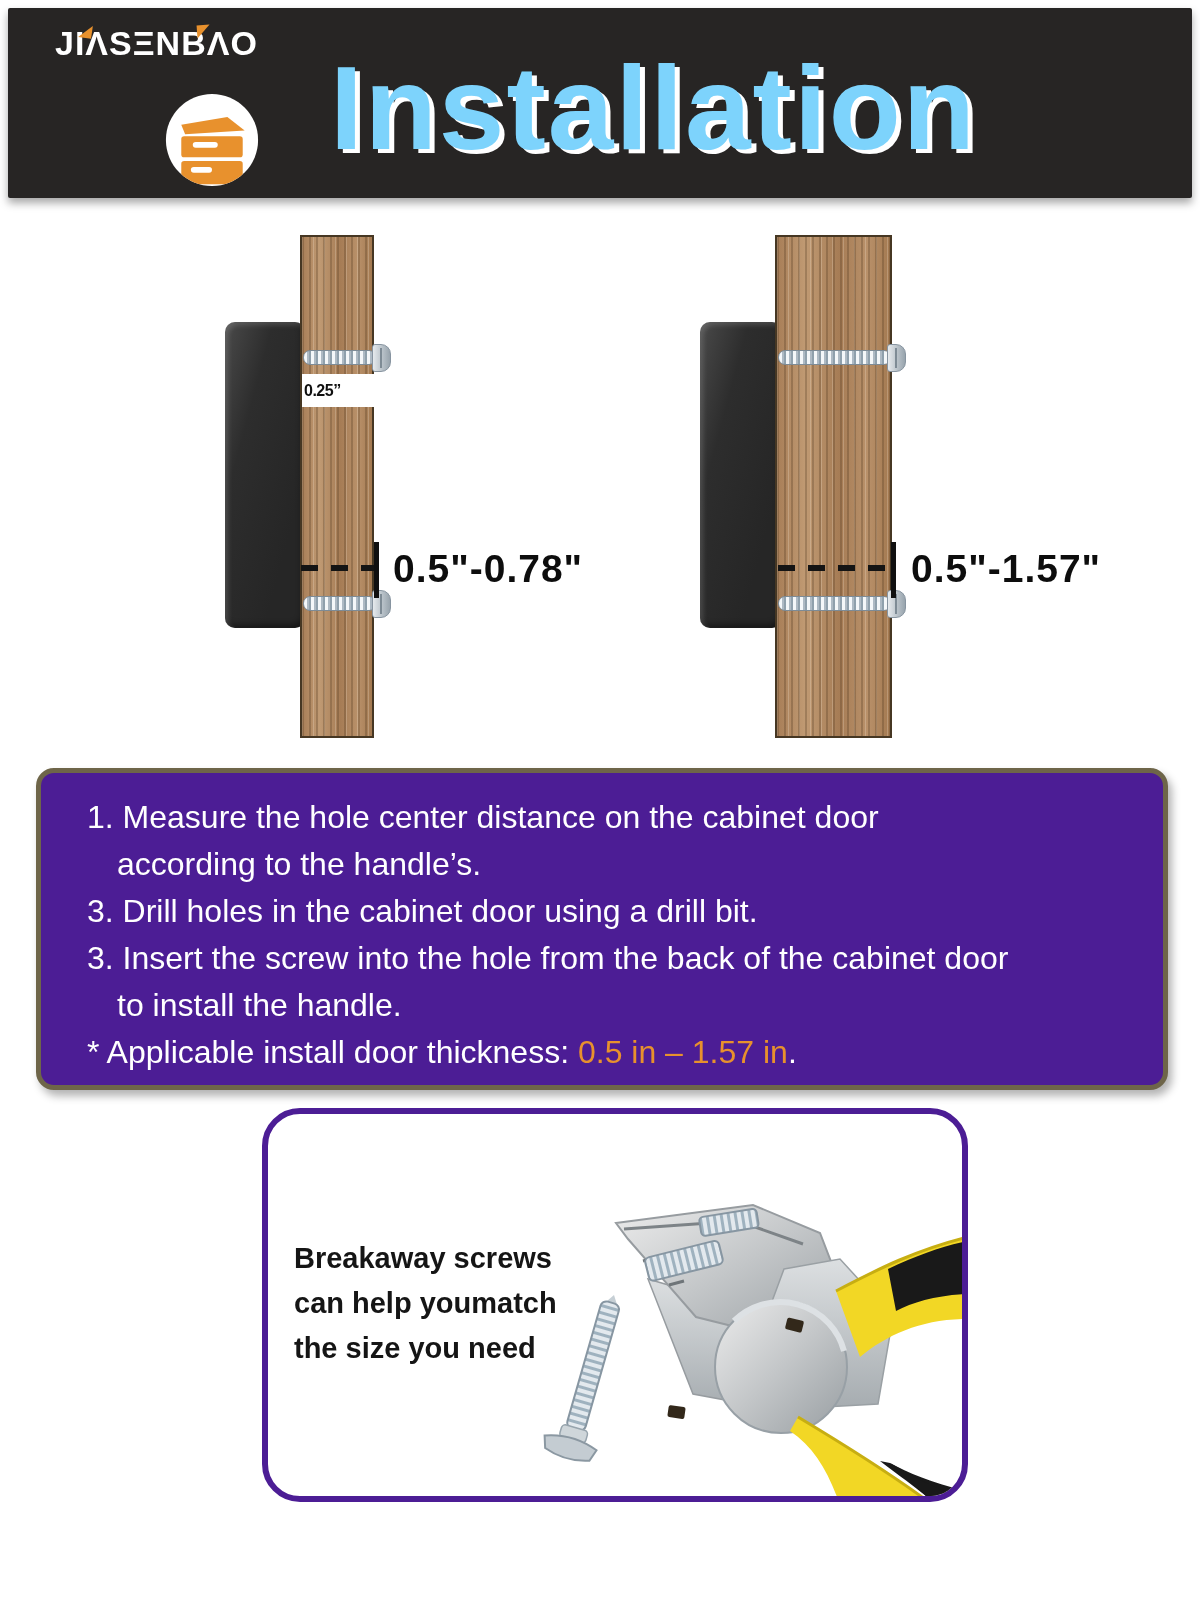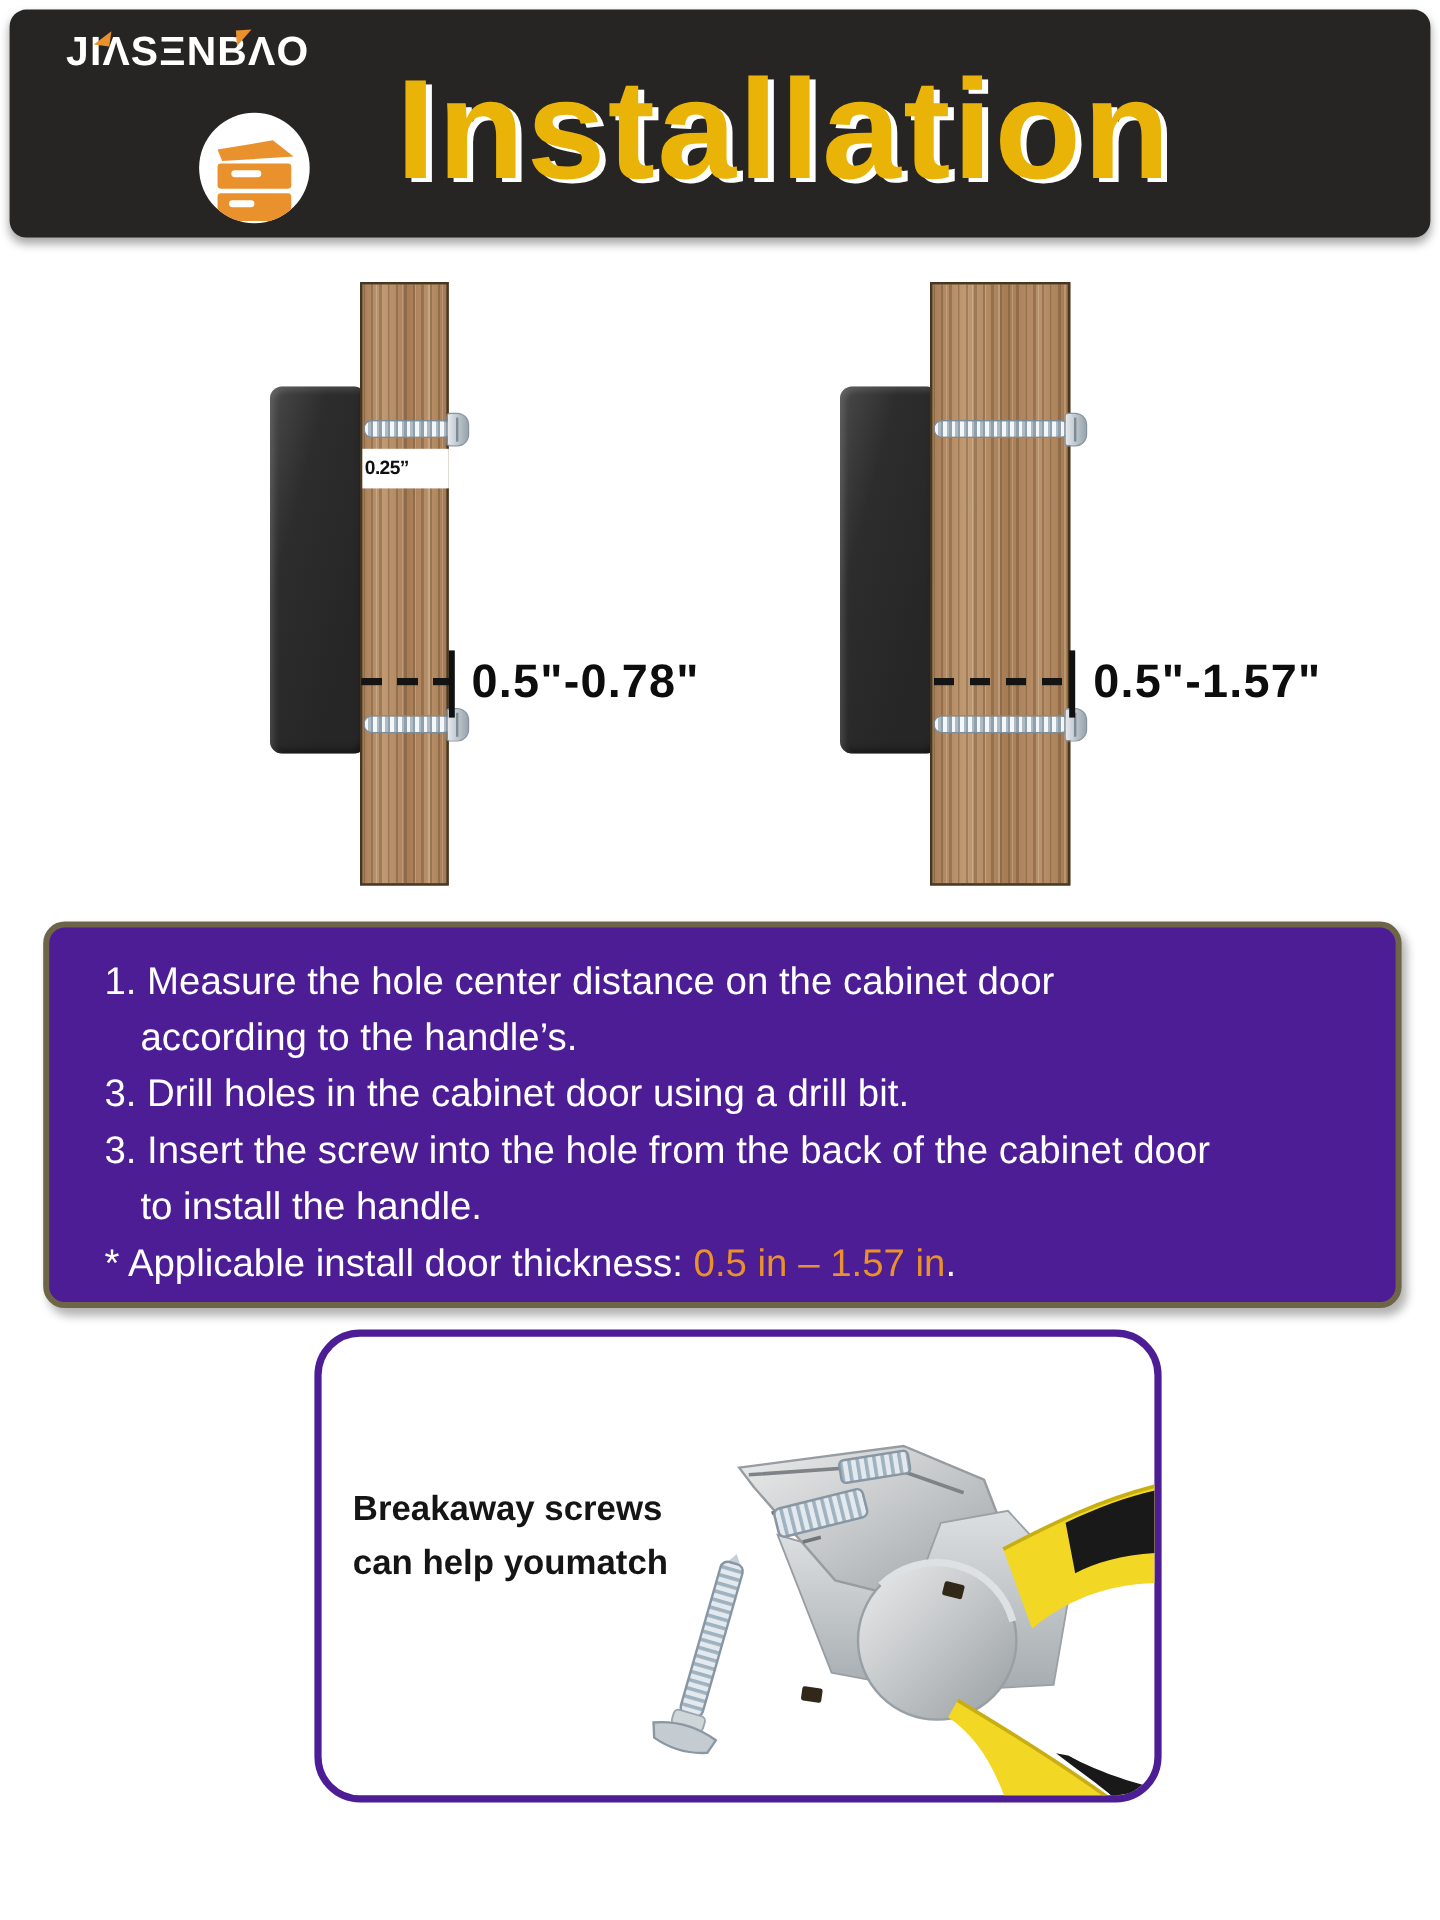--- a/index.html
+++ b/index.html
@@ -1,29 +1,29 @@
 <!DOCTYPE html>
 <html><head>
 <meta charset="utf-8">
 <style>
   html,body{margin:0;padding:0;background:#fff;}
   .page{position:relative;width:1200px;height:1600px;background:#fff;overflow:hidden;
         font-family:"Liberation Sans",sans-serif;}
 
   
   .hdr{position:absolute;left:8px;top:8px;width:1184px;height:190px;background:#272524;
-       border-radius:14px;box-shadow:0 5px 8px rgba(0,0,0,.35);}
+       border-radius:2px;box-shadow:0 5px 8px rgba(0,0,0,.35);}
   .logo{position:absolute;left:47px;top:16px;color:#fff;font-weight:bold;font-size:34px;
         letter-spacing:1px;}
   .tri{position:absolute;width:0;height:0;border-style:solid;}
   .tri.t1{left:24px;top:1px;border-width:0 0 13px 13px;border-color:transparent transparent #E8912D transparent;transform:rotate(8deg);}
   .tri.t2{left:142px;top:1px;border-width:13px 13px 0 0;border-color:#E8912D transparent transparent transparent;transform:rotate(-4deg);}
   .badge{position:absolute;left:156px;top:84px;width:96px;height:96px;}
   .title{position:absolute;left:322px;top:36px;margin:0;font-size:118px;line-height:128px;
-         font-weight:bold;color:#eab308;letter-spacing:2px;
+         font-weight:bold;color:#7dd3fc;letter-spacing:2px;
          text-shadow:5px 4px 0 #ffffff;}
 
   
   .handle{position:absolute;z-index:1;border-radius:10px;
           background:linear-gradient(105deg,#4a4a4a,#2d2d2d 30%,#262626 75%);
           box-shadow:inset 3px 3px 5px rgba(255,255,255,.16),inset -3px -3px 6px rgba(0,0,0,.45);}
   .handle.l{left:225px;top:322px;width:80px;height:306px;}
   .handle.r{left:700px;top:322px;width:82px;height:306px;}
   .plank{position:absolute;z-index:2;box-sizing:border-box;border:2px solid #463723;
          background-color:#b18a63;
@@ -131,20 +131,21 @@
     <p>3. Drill holes in the cabinet door using a drill bit.</p>
     <p>3. Insert the screw into the hole from the back of the cabinet door</p>
     <p class="indent">to install the handle.</p>
     <p><span>* Applicable install door thickness: </span><span class="hl">0.5 in – 1.57 in</span><span>.</span></p>
   </section>
 
   <section class="card">
     <div class="caption">
       <div>Breakaway screws</div>
       <div>can help youmatch</div>
+      <div>the size you need</div>
     </div>
 
     <svg class="pliers" viewBox="0 0 380 306">
       <defs>
         <linearGradient id="steelg" x1="0" y1="0" x2="1" y2="1">
           <stop offset="0" stop-color="#ececec"></stop>
             <stop offset=".5" stop-color="#c3c6c8"></stop>
             <stop offset="1" stop-color="#989ea2"></stop>
         </linearGradient>
         <linearGradient id="steelg2" x1="0" y1="0" x2="0" y2="1">

